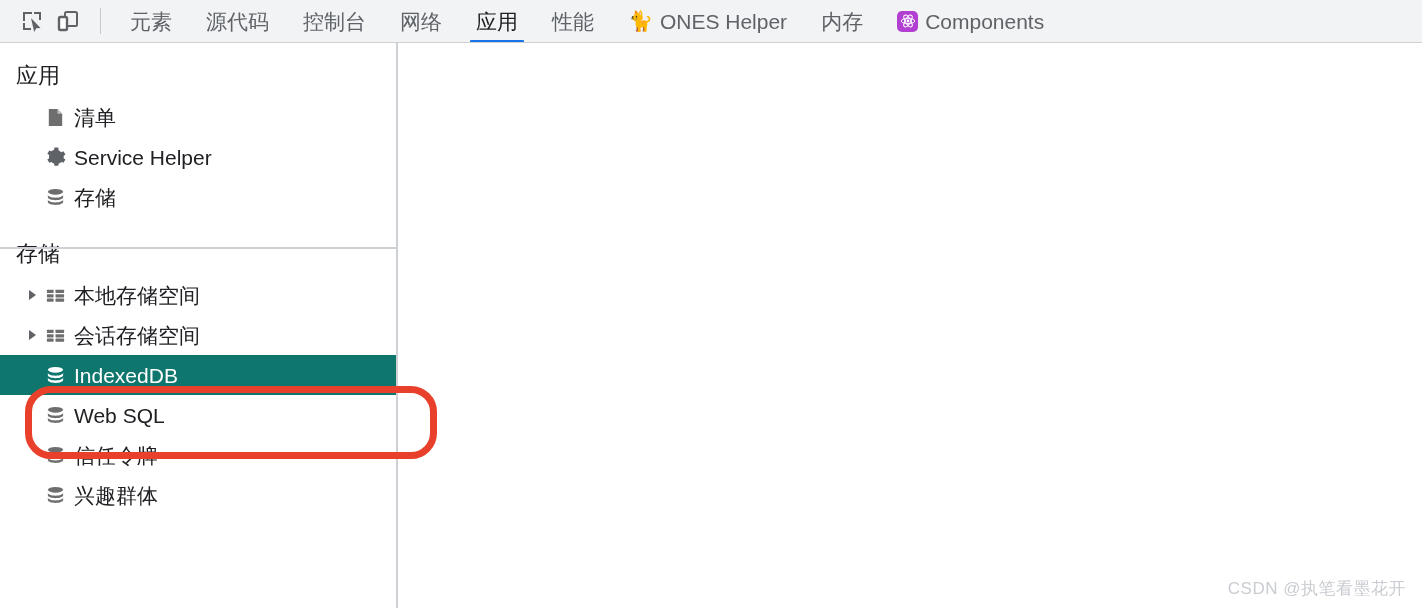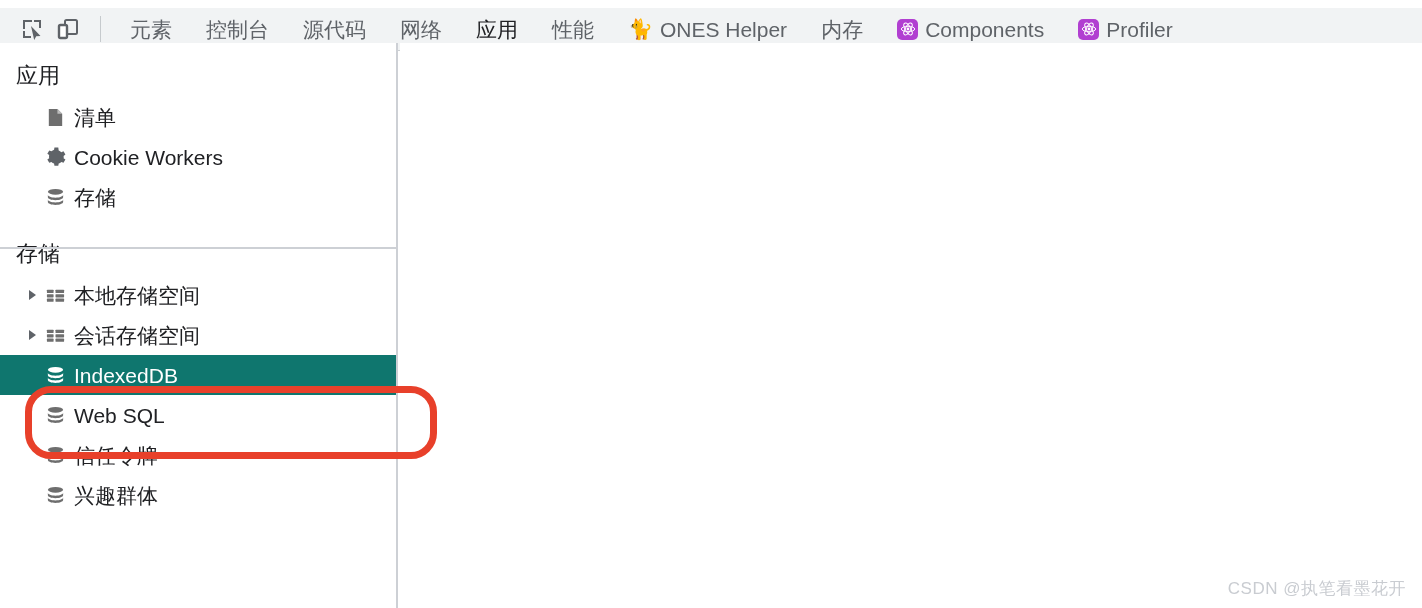--- a/index.html
+++ b/index.html
@@ -11,21 +11,21 @@
     height: 608px;
     background: #ffffff;
     font-family: "Liberation Sans", "DejaVu Sans", sans-serif;
     overflow: hidden;
     position: relative;
   }
 
   
   .toolbar {
     position: absolute;
-    top: 8px; left: 0;
+    top: 0; left: 0;
     width: 1422px;
     height: 43px;
     background: #f1f3f4;
     border-bottom: 1px solid #cdd1d4;
     display: flex;
     align-items: center;
     box-sizing: border-box;
     overflow: hidden;
   }
   .tb-icon-btn {
@@ -198,25 +198,25 @@
 
   <div class="tb-sep"></div>
 
   <div class="tabs">
 
     <div class="tab">
       <span>元素</span>
     </div>
 
     <div class="tab">
+      <span>源代码</span>
+    </div>
+
+    <div class="tab">
       <span>控制台</span>
-    </div>
-
-    <div class="tab">
-      <span>源代码</span>
     </div>
 
     <div class="tab">
       <span>网络</span>
     </div>
 
     <div class="tab active">
       <span>应用</span>
     </div>
 
@@ -240,33 +240,20 @@
           <g fill="none" stroke="#ffffff" stroke-width="1.5">
             <ellipse cx="12" cy="12" rx="10" ry="4.1"></ellipse>
             <ellipse cx="12" cy="12" rx="10" ry="4.1" transform="rotate(60 12 12)"></ellipse>
             <ellipse cx="12" cy="12" rx="10" ry="4.1" transform="rotate(120 12 12)"></ellipse>
           </g>
         </svg>
       </span>
       <span>Components</span>
     </div>
 
-    <div class="tab">
-      <span class="react-badge">
-        <svg width="16" height="16" viewBox="0 0 24 24">
-          <circle cx="12" cy="12" r="2.1" fill="#ffffff"></circle>
-          <g fill="none" stroke="#ffffff" stroke-width="1.5">
-            <ellipse cx="12" cy="12" rx="10" ry="4.1"></ellipse>
-            <ellipse cx="12" cy="12" rx="10" ry="4.1" transform="rotate(60 12 12)"></ellipse>
-            <ellipse cx="12" cy="12" rx="10" ry="4.1" transform="rotate(120 12 12)"></ellipse>
-          </g>
-        </svg>
-      </span>
-      <span>Profiler</span>
-    </div>
 
   </div>
 </div>
 
 <div class="content-area"></div>
 
 <div class="sidebar">
 
   <div class="section-title">应用</div>
 
@@ -280,21 +267,21 @@
       </span>
       <span class="row-label">清单</span>
     </li>
 
     <li class="row noarrow">
       <span class="row-icon">
         <svg width="21" height="21" viewBox="0 0 24 24">
           <path fill="#5f6368" d="M12 8.2a3.8 3.8 0 1 0 0 7.6 3.8 3.8 0 0 0 0-7.6zm9.4 3.8c0-.6-.06-1.2-.16-1.74l2.1-1.6-2.2-3.8-2.5 1a9.3 9.3 0 0 0-3-1.74L15.2.5h-4.4l-.44 2.62a9.3 9.3 0 0 0-3 1.74l-2.5-1-2.2 3.8 2.1 1.6c-.1.55-.16 1.14-.16 1.74s.06 1.2.16 1.74l-2.1 1.6 2.2 3.8 2.5-1a9.3 9.3 0 0 0 3 1.74l.44 2.62h4.4l.44-2.62a9.3 9.3 0 0 0 3-1.74l2.5 1 2.2-3.8-2.1-1.6c.1-.55.16-1.14.16-1.74z"></path>
         </svg>
       </span>
-      <span class="row-label">Cookie Workers</span>
+      <span class="row-label">Service Helper</span>
     </li>
 
     <li class="row noarrow">
       <span class="row-icon">
         <svg width="21" height="21" viewBox="0 0 22 22">
           <g fill="#6e6e6e">
             <ellipse cx="11" cy="5" rx="8" ry="3"></ellipse>
             <path d="M3 8.2c0 1.7 3.6 3 8 3s8-1.3 8-3v2.6c0 1.7-3.6 3-8 3s-8-1.3-8-3z"></path>
             <path d="M3 13.2c0 1.7 3.6 3 8 3s8-1.3 8-3v2.6c0 1.7-3.6 3-8 3s-8-1.3-8-3z"></path>
           </g>

